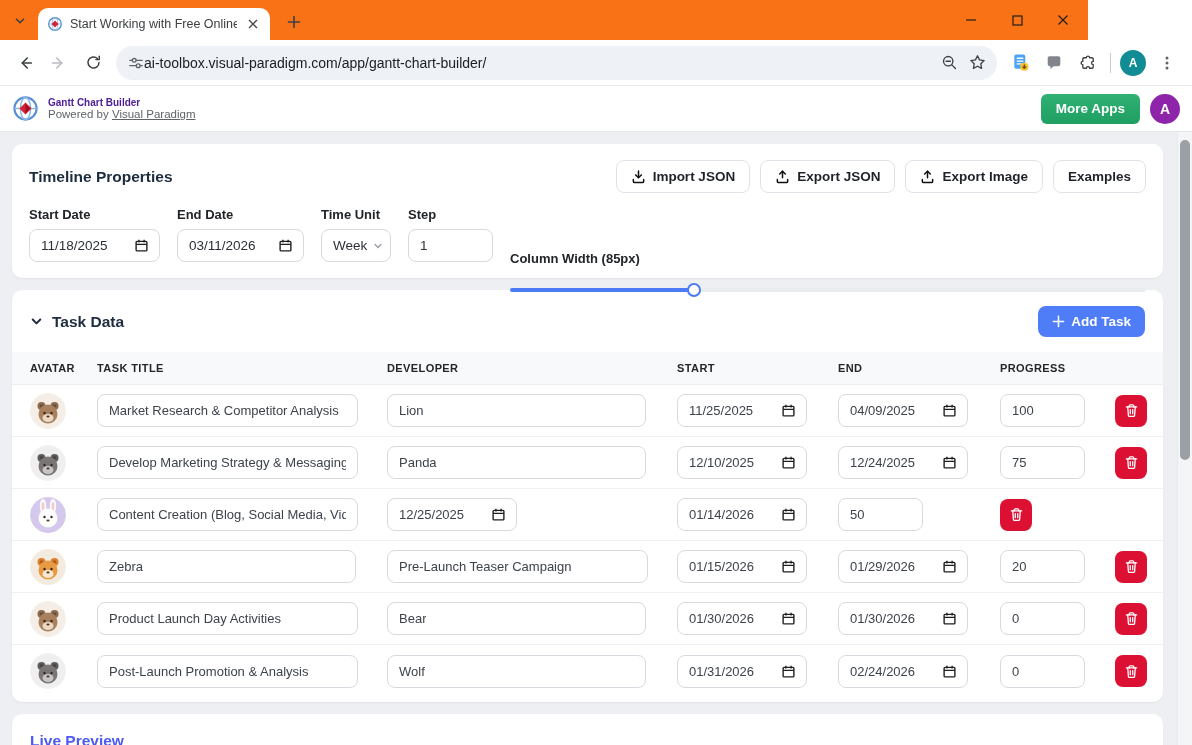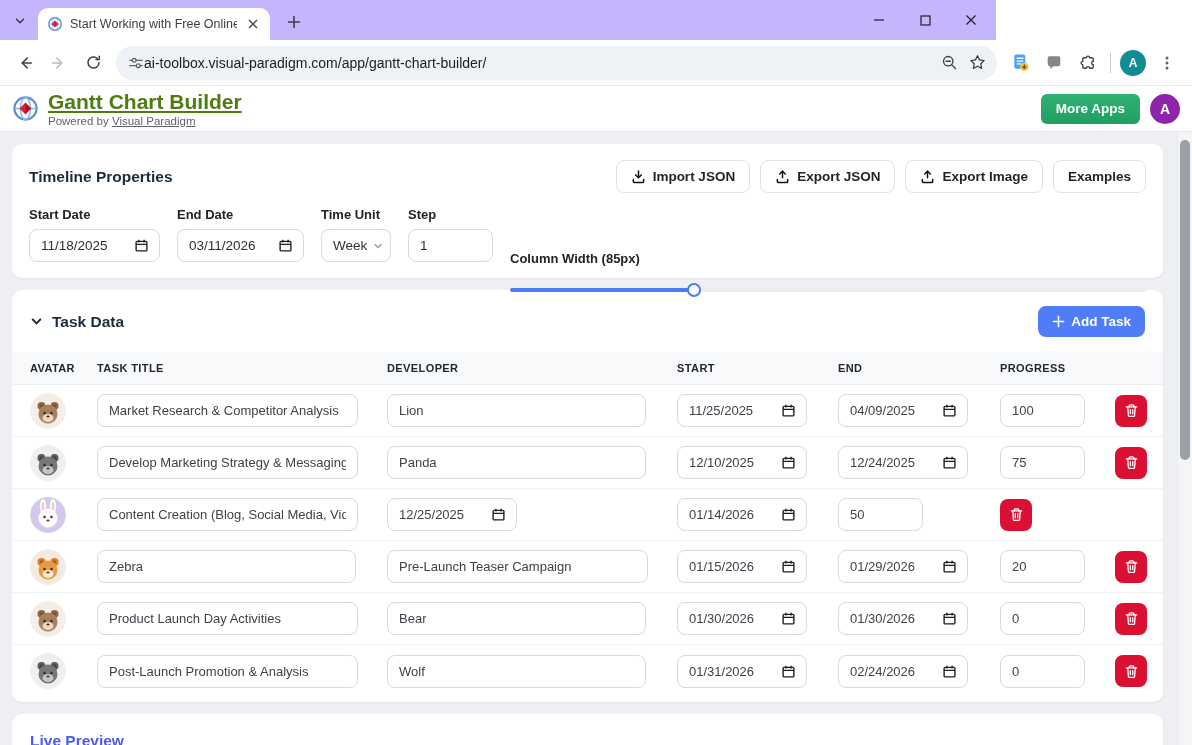--- a/index.html
+++ b/index.html
@@ -1,20 +1,20 @@
 <!DOCTYPE html>
 <html><head>
 <meta charset="utf-8">
 <style>
   * { margin:0; padding:0; box-sizing:border-box; }
   html,body { width:1192px; height:745px; overflow:hidden; background:#fff;
     font-family:"Liberation Sans", sans-serif; }
 
   
-  .titlebar { position:absolute; top:0; left:0; width:996px; height:40px; background:#c4b5fd; }
+  .titlebar { position:absolute; top:0; left:0; width:1088px; height:40px; background:#f97316; }
   .tab-search { position:absolute; left:8px; top:9px; width:24px; height:24px; border-radius:12px;
     display:flex; align-items:center; justify-content:center; }
   .tab { position:absolute; left:38px; top:8px; width:232px; height:32px; background:#fff;
     border-radius:10px 10px 0 0; display:flex; align-items:center; padding:0 9px; gap:7px; }
   .tab-title { flex:1; font-size:12.5px; color:#3c4043; white-space:nowrap; overflow:hidden; }
   .tab-close { width:17px; height:17px; display:flex; align-items:center; justify-content:center; border-radius:50%; }
   .new-tab { position:absolute; left:282px; top:10px; width:24px; height:24px;
     display:flex; align-items:center; justify-content:center; }
   .win-controls { position:absolute; right:2px; top:0; height:40px; display:flex; }
   .win-btn { width:46px; height:40px; display:flex; align-items:center; justify-content:center; }
@@ -29,21 +29,21 @@
   .pill-icon { width:28px; height:28px; display:flex; align-items:center; justify-content:center; flex:0 0 auto; }
   .ext-icon { width:34px; height:34px; display:flex; align-items:center; justify-content:center; flex:0 0 auto; }
   .tb-sep { width:1px; height:20px; background:#c6cdd6; margin:0 5px; flex:0 0 auto; }
   .profile-avatar { width:26px; height:26px; border-radius:50%; background:#128c94; color:#fff;
     font-size:12px; font-weight:bold; display:flex; align-items:center; justify-content:center; margin:0 4px; flex:0 0 auto; }
 
   
   .app-header { position:absolute; top:86px; left:0; width:1192px; height:46px; background:#fff;
     border-bottom:1px solid #e4e6e9; display:flex; align-items:center; padding:0 12px; box-shadow:0 1px 2px rgba(0,0,0,.04); }
   .app-titles { margin-left:9px; }
-  .app-title { font-size:21px; font-weight:bold; color:#4d7c0f; line-height:1.15;text-decoration:underline; }
+  .app-title { font-size:10px; font-weight:bold; color:#4c1d95; line-height:1.15; }
   .powered { font-size:11.5px; color:#5f6368; }
   .powered a { color:#5f6368; text-decoration:underline; }
   .header-right { margin-left:auto; display:flex; align-items:center; gap:10px; }
   .more-apps { height:30px; border:none; border-radius:6px; padding:0 15px; cursor:pointer;
     background:linear-gradient(180deg,#30b274,#1f9f61); color:#fff; font-size:13.5px; font-weight:bold;
     font-family:"Liberation Sans", sans-serif; }
   .user-avatar { width:30px; height:30px; border-radius:50%; background:#8e24aa; color:#fff;
     font-size:14px; font-weight:bold; display:flex; align-items:center; justify-content:center; }
 
   

